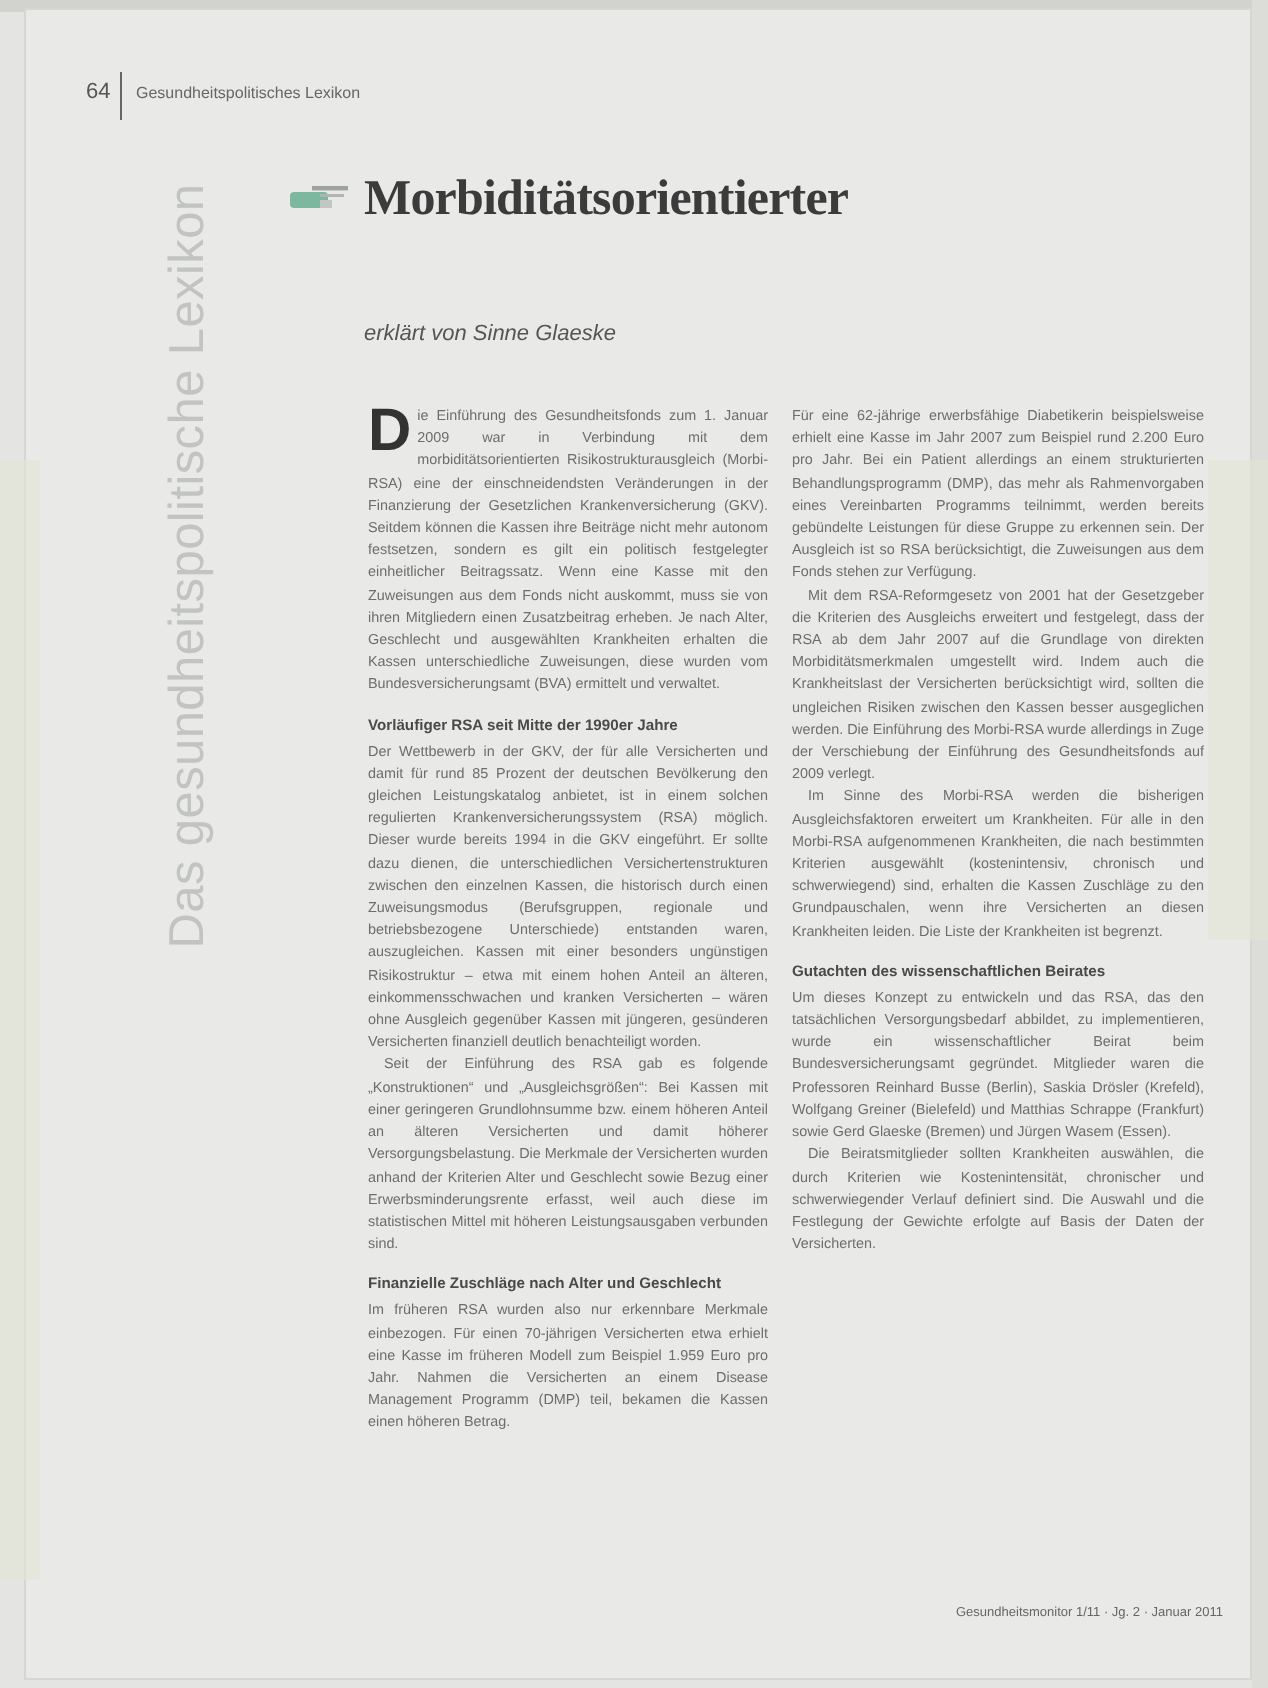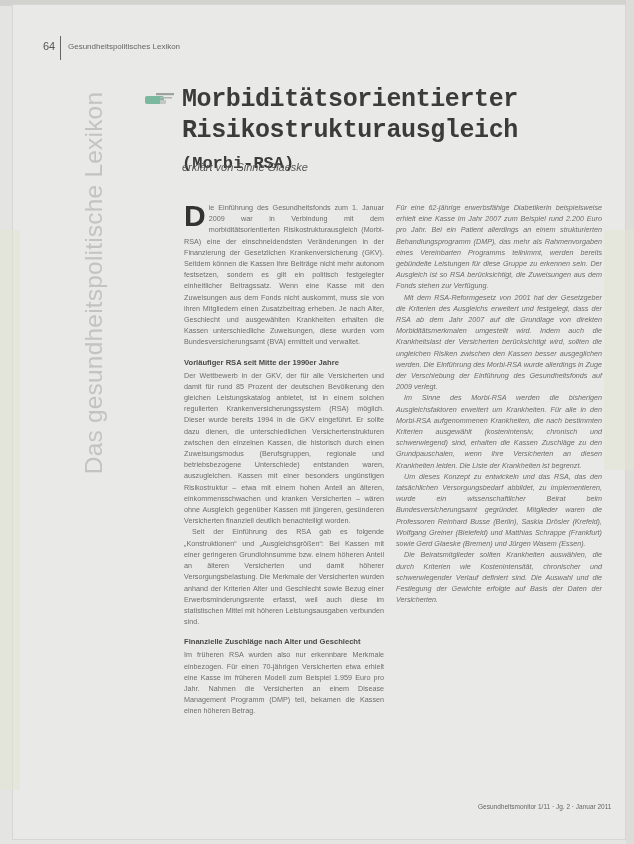--- a/index.html
+++ b/index.html
@@ -31,37 +31,37 @@
     display: flex; align-items: center; justify-content: center;
   }
   .side-label span {
     transform: rotate(-90deg); white-space: nowrap;
     font-family: "Liberation Sans", sans-serif;
     font-size: 24.5px; color: #c2c4c2; font-weight: 500; letter-spacing: 0.2px;
   }
   .pointer-icon { position: absolute; left: 144px; top: 91px; width: 32px; height: 16px; }
   .title {
     position: absolute; left: 182px; top: 84px; width: 420px;
-    font-family: Liberation Mono, monospace; font-weight: bold;
+    font-family: Liberation Serif, serif; font-weight: bold;
     font-size: 25px; line-height: 31px; color: #3b3b3b; letter-spacing: -0.4px;
   }
   .title .abbr { font-size: 17px; letter-spacing: 0; }
   .byline {
     position: absolute; left: 182px; top: 161px;
     font-family: "Liberation Sans", sans-serif; font-style: italic;
     font-size: 11px; color: #555;
   }
   .col {
     position: absolute; top: 202px;
     font-family: "Liberation Sans", sans-serif;
     font-size: 7.2px; line-height: 11.2px; color: #6d6d6d;
     text-align: justify; hyphens: auto;
   }
   .col-left { left: 184px; width: 200px; }
-  .col-right { left: 396px; width: 206px; top: 202px; font-style: italic; }
+  .col-right { left: 396px; width: 206px; top: 202px; }
   .col p { margin: 0; }
   .col p + p { text-indent: 8px; }
   .col h3 {
     margin: 9px 0 2px; font-size: 7.6px; line-height: 11px; font-weight: bold; color: #4a4a4a;
   }
   .dropcap {
     float: left; font-size: 30px; line-height: 26px; font-weight: bold; color: #333;
     margin: 1px 3px 0 0; font-family: "Liberation Sans", sans-serif;
   }
   .footer {
@@ -89,34 +89,34 @@
 
 <svg class="pointer-icon" viewBox="0 0 32 16">
   <rect x="1" y="5" width="19" height="8" rx="2" fill="#7bb89f"></rect>
   <rect x="12" y="2" width="18" height="2.2" fill="#9ca29e"></rect>
   <rect x="16" y="6" width="12" height="1.5" fill="#b0b5b1"></rect>
   <rect x="16" y="9" width="6" height="4" fill="#c3c6c3"></rect>
 </svg>
 
 <div class="title">
   <div>Morbiditätsorientierter</div>
-  <div><span>Risikostrukturausgleich</span> <span class="abbr">(Morbi-RSA)</span></div>
 </div>
 <div class="byline">erklärt von Sinne Glaeske</div>
 
 <div class="col col-left">
   <p><span class="dropcap">D</span><span>ie Einführung des Gesundheitsfonds zum 1. Januar 2009 war in Verbindung mit dem morbiditätsorientierten Risikostrukturausgleich (Morbi-RSA) eine der einschneidendsten Veränderungen in der Finanzierung der Gesetzlichen Krankenversicherung (GKV). Seitdem können die Kassen ihre Beiträge nicht mehr autonom festsetzen, sondern es gilt ein politisch festgelegter einheitlicher Beitragssatz. Wenn eine Kasse mit den Zuweisungen aus dem Fonds nicht auskommt, muss sie von ihren Mitgliedern einen Zusatzbeitrag erheben. Je nach Alter, Geschlecht und ausgewählten Krankheiten erhalten die Kassen unterschiedliche Zuweisungen, diese wurden vom Bundesversicherungsamt (BVA) ermittelt und verwaltet.</span></p>
   <h3>Vorläufiger RSA seit Mitte der 1990er Jahre</h3>
   <p>Der Wettbewerb in der GKV, der für alle Versicherten und damit für rund 85 Prozent der deutschen Bevölkerung den gleichen Leistungskatalog anbietet, ist in einem solchen regulierten Krankenversicherungssystem (RSA) möglich. Dieser wurde bereits 1994 in die GKV eingeführt. Er sollte dazu dienen, die unterschiedlichen Versichertenstrukturen zwischen den einzelnen Kassen, die historisch durch einen Zuweisungsmodus (Berufsgruppen, regionale und betriebsbezogene Unterschiede) entstanden waren, auszugleichen. Kassen mit einer besonders ungünstigen Risikostruktur – etwa mit einem hohen Anteil an älteren, einkommensschwachen und kranken Versicherten – wären ohne Ausgleich gegenüber Kassen mit jüngeren, gesünderen Versicherten finanziell deutlich benachteiligt worden.</p>
   <p>Seit der Einführung des RSA gab es folgende „Konstruktionen“ und „Ausgleichsgrößen“: Bei Kassen mit einer geringeren Grundlohnsumme bzw. einem höheren Anteil an älteren Versicherten und damit höherer Versorgungsbelastung. Die Merkmale der Versicherten wurden anhand der Kriterien Alter und Geschlecht sowie Bezug einer Erwerbsminderungsrente erfasst, weil auch diese im statistischen Mittel mit höheren Leistungsausgaben verbunden sind.</p>
   <h3>Finanzielle Zuschläge nach Alter und Geschlecht</h3>
   <p>Im früheren RSA wurden also nur erkennbare Merkmale einbezogen. Für einen 70-jährigen Versicherten etwa erhielt eine Kasse im früheren Modell zum Beispiel 1.959 Euro pro Jahr. Nahmen die Versicherten an einem Disease Management Programm (DMP) teil, bekamen die Kassen einen höheren Betrag.</p>
 </div>
 
 <div class="col col-right">
   <p>Für eine 62-jährige erwerbsfähige Diabetikerin beispielsweise erhielt eine Kasse im Jahr 2007 zum Beispiel rund 2.200 Euro pro Jahr. Bei ein Patient allerdings an einem strukturierten Behandlungsprogramm (DMP), das mehr als Rahmenvorgaben eines Vereinbarten Programms teilnimmt, werden bereits gebündelte Leistungen für diese Gruppe zu erkennen sein. Der Ausgleich ist so RSA berücksichtigt, die Zuweisungen aus dem Fonds stehen zur Verfügung.</p>
   <p>Mit dem RSA-Reformgesetz von 2001 hat der Gesetzgeber die Kriterien des Ausgleichs erweitert und festgelegt, dass der RSA ab dem Jahr 2007 auf die Grundlage von direkten Morbiditätsmerkmalen umgestellt wird. Indem auch die Krankheitslast der Versicherten berücksichtigt wird, sollten die ungleichen Risiken zwischen den Kassen besser ausgeglichen werden. Die Einführung des Morbi-RSA wurde allerdings in Zuge der Verschiebung der Einführung des Gesundheitsfonds auf 2009 verlegt.</p>
   <p>Im Sinne des Morbi-RSA werden die bisherigen Ausgleichsfaktoren erweitert um Krankheiten. Für alle in den Morbi-RSA aufgenommenen Krankheiten, die nach bestimmten Kriterien ausgewählt (kostenintensiv, chronisch und schwerwiegend) sind, erhalten die Kassen Zuschläge zu den Grundpauschalen, wenn ihre Versicherten an diesen Krankheiten leiden. Die Liste der Krankheiten ist begrenzt.</p>
+  <h3>Gutachten des wissenschaftlichen Beirates</h3>
   <p>Um dieses Konzept zu entwickeln und das RSA, das den tatsächlichen Versorgungsbedarf abbildet, zu implementieren, wurde ein wissenschaftlicher Beirat beim Bundesversicherungsamt gegründet. Mitglieder waren die Professoren Reinhard Busse (Berlin), Saskia Drösler (Krefeld), Wolfgang Greiner (Bielefeld) und Matthias Schrappe (Frankfurt) sowie Gerd Glaeske (Bremen) und Jürgen Wasem (Essen).</p>
   <p>Die Beiratsmitglieder sollten Krankheiten auswählen, die durch Kriterien wie Kostenintensität, chronischer und schwerwiegender Verlauf definiert sind. Die Auswahl und die Festlegung der Gewichte erfolgte auf Basis der Daten der Versicherten.</p>
 </div>
 
 <div class="footer">Gesundheitsmonitor 1/11 · Jg. 2 · Januar 2011</div>
 
 </body></html>

